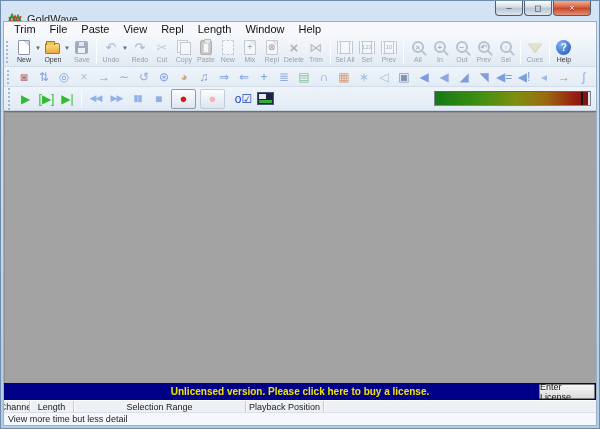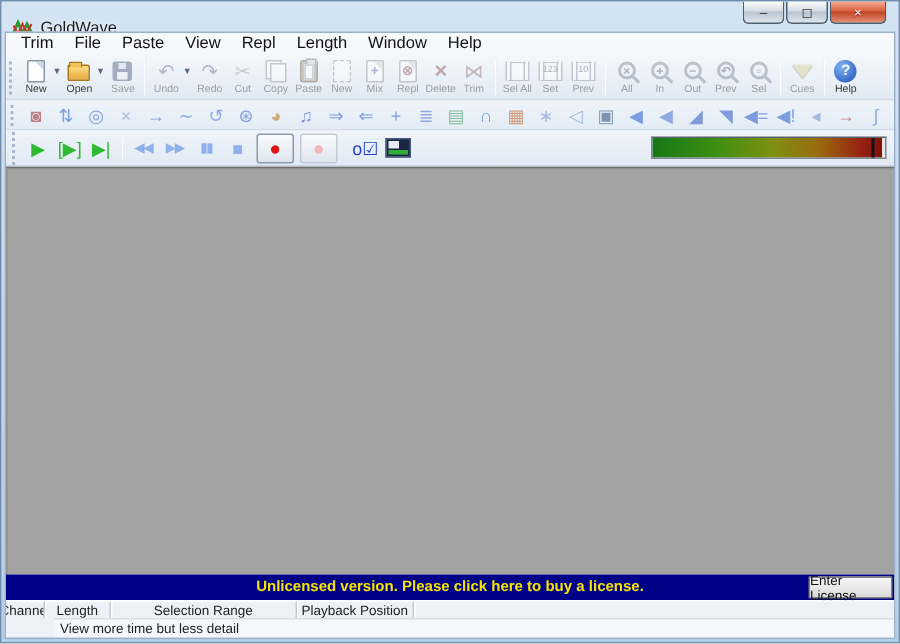--- a/index.html
+++ b/index.html
@@ -111,22 +111,22 @@
   
   .banner { height:17px; flex:0 0 17px; background:#000086; position:relative; display:flex; align-items:center; justify-content:center; }
   .banner-text { color:#f5e400; font-size:10px;font-weight:bold; }
   .license-btn { position:absolute; right:1px; top:1px; bottom:1px; width:56px; font-size:9px; color:#111;
                  background:linear-gradient(#f7f7f7,#dadada); border:1px solid #7f7f7f; border-radius:1px;
                  display:flex; align-items:center; justify-content:center; }
 
   
   .statusbar { height:12px; flex:0 0 12px; background:#edf1f6; border-top:1px solid #fff; display:flex; font-size:9px; color:#222; }
   .scell { display:flex; align-items:center; justify-content:center; border-right:1px solid #c2cad4; box-shadow:1px 0 0 #fff; overflow:hidden; white-space:nowrap; }
-  .scell.c0 { width:26px; } .scell.c1 { width:44px; } .scell.c2 { width:124px; } .scell.c3 { width:78px; } .scell.c4 { flex:1; border-right:none; box-shadow:none; }
-  .infobar { height:13px; flex:0 0 13px; background:#f4f7fb; border-top:1px solid #d8dfe8; font-size:9px; color:#222; padding:1px 0 0 4px;margin-left:32px; }
+  .scell.c0 { width:26px; } .scell.c1 { width:44px; } .scell.c2 { width:172px; } .scell.c3 { width:78px; } .scell.c4 { flex:1; border-right:none; box-shadow:none; }
+  .infobar { height:13px; flex:0 0 13px; background:#f4f7fb; border-top:1px solid #d8dfe8; font-size:9px; color:#222; padding:1px 0 0 4px; }
 </style>
 </head>
 <body>
 
 <div class="window">
 
   <div class="titlebar">
     <span class="app-icon">
       <svg width="14" height="12" viewBox="0 0 14 12">
         <polyline points="1,9 4,2 7,9 10,3 13,9" stroke="#2a9a2a" stroke-width="2" fill="none"></polyline>

